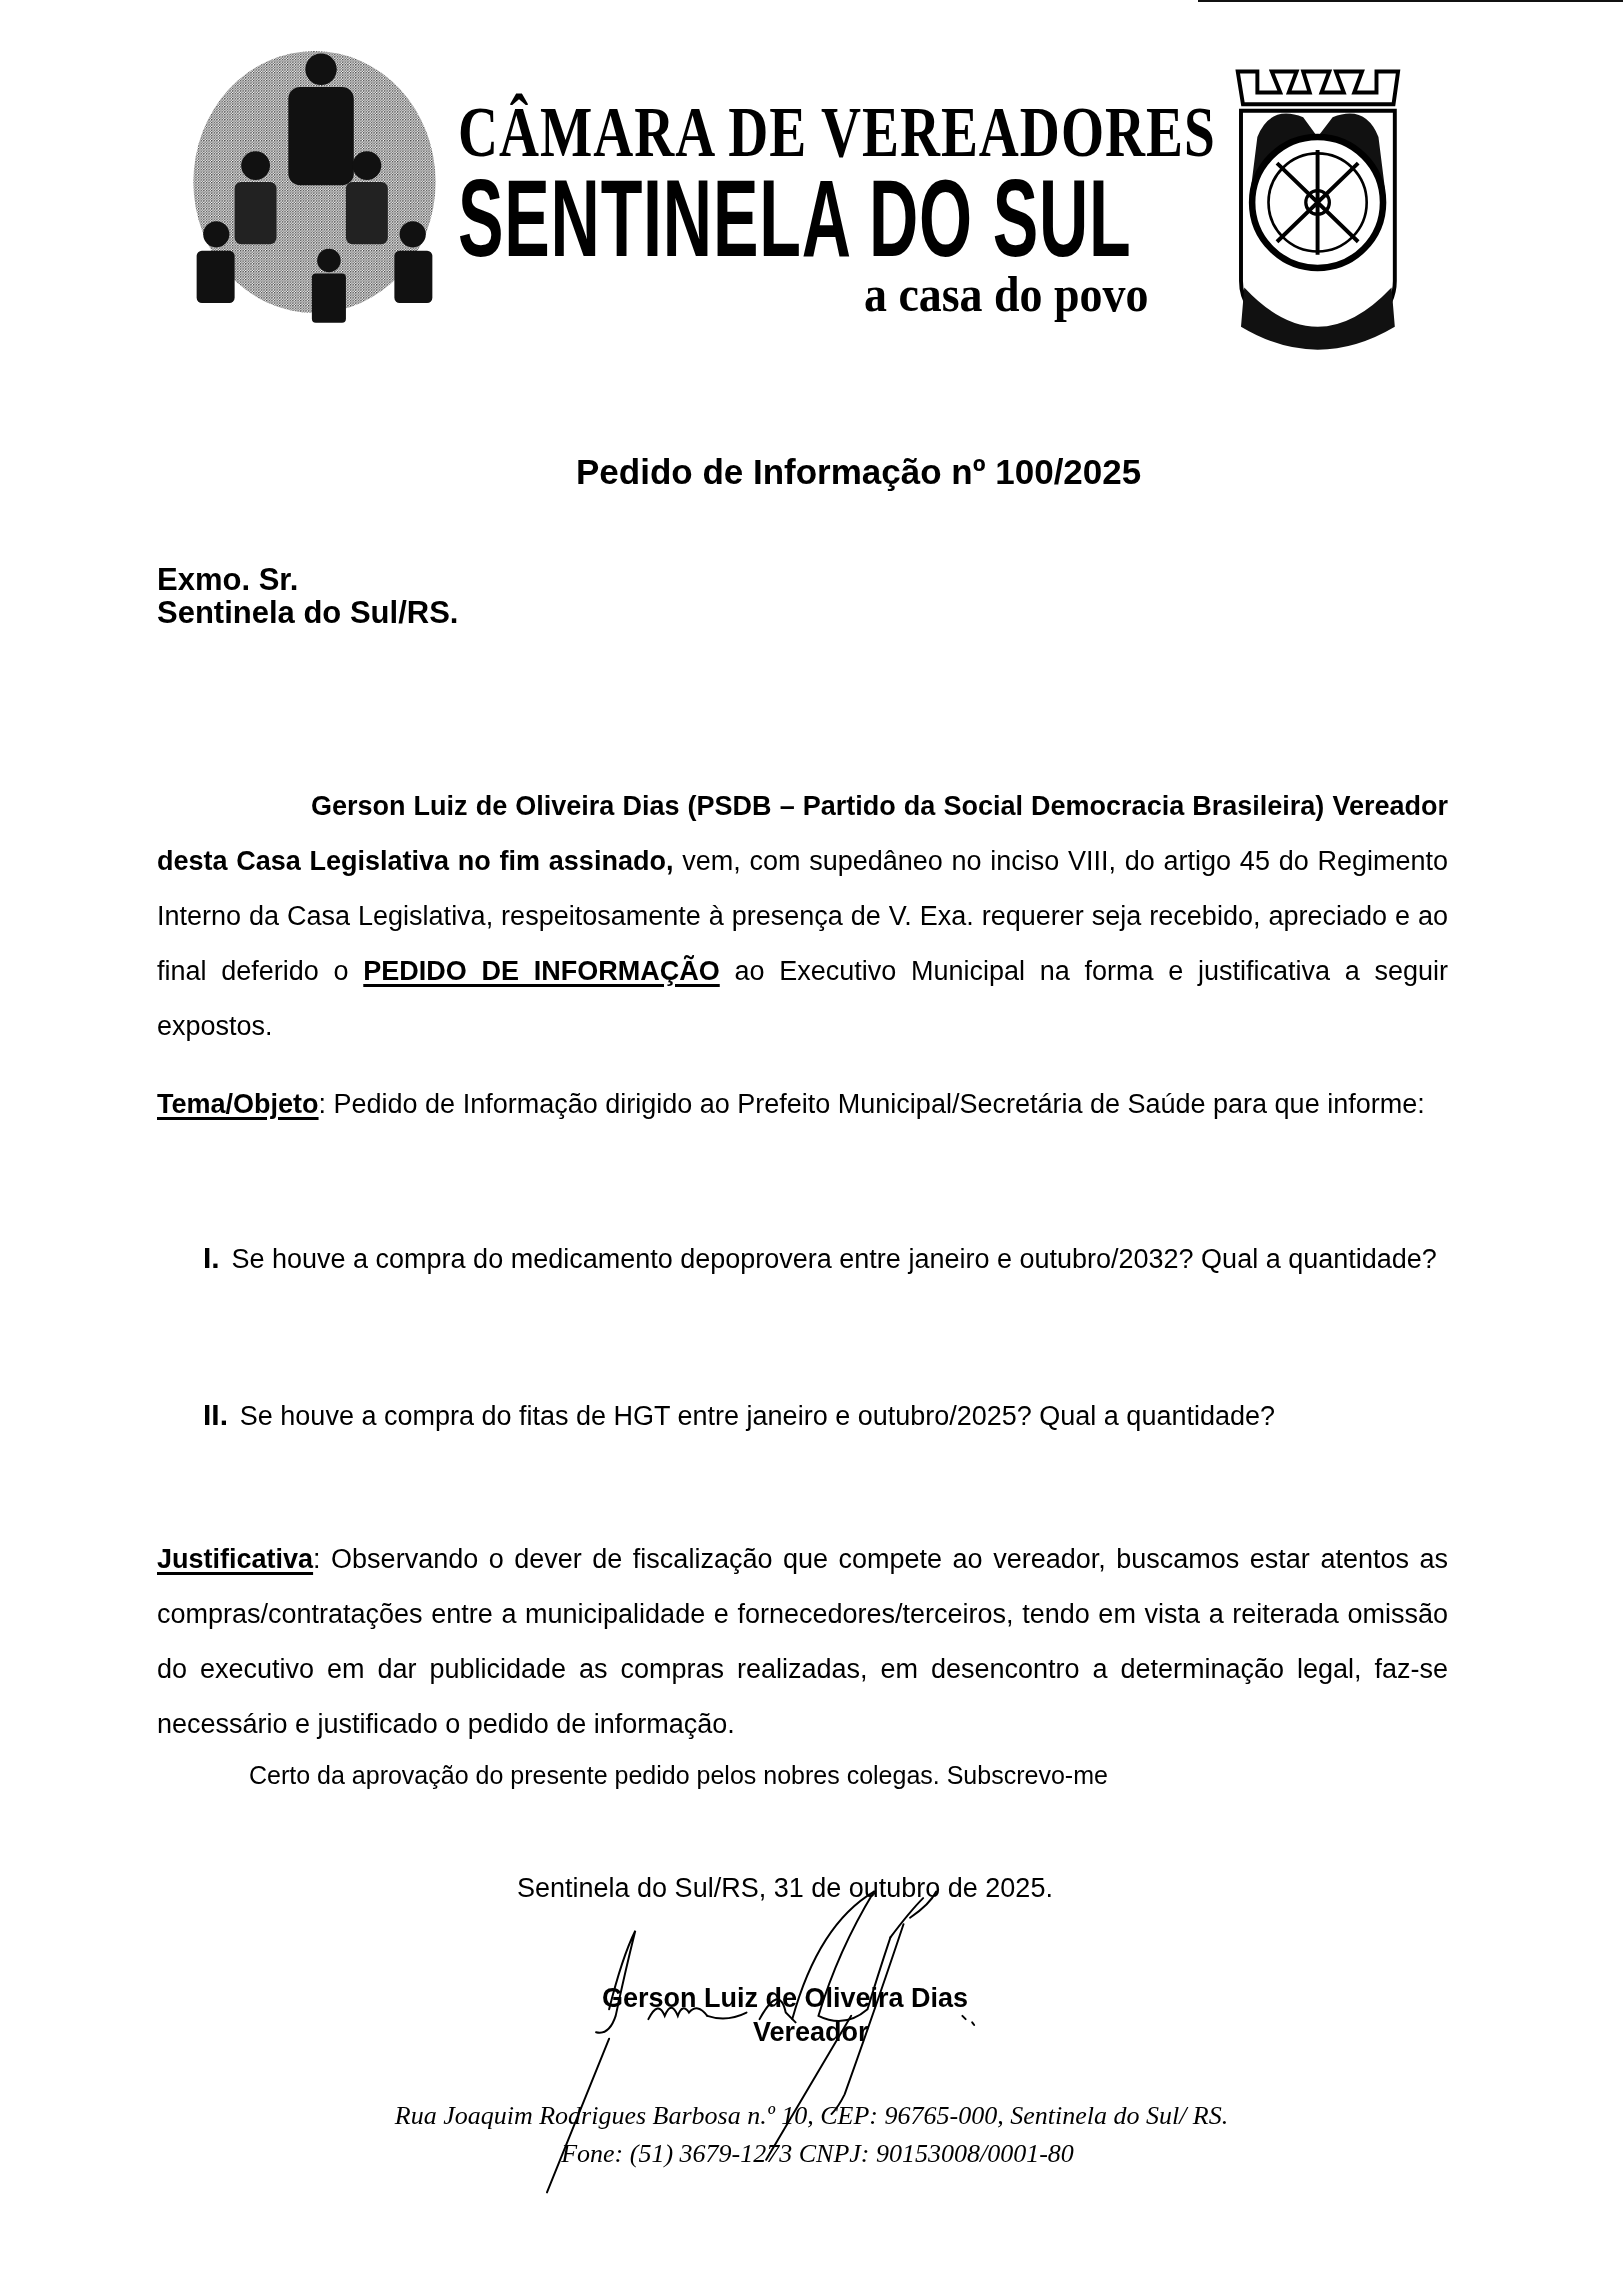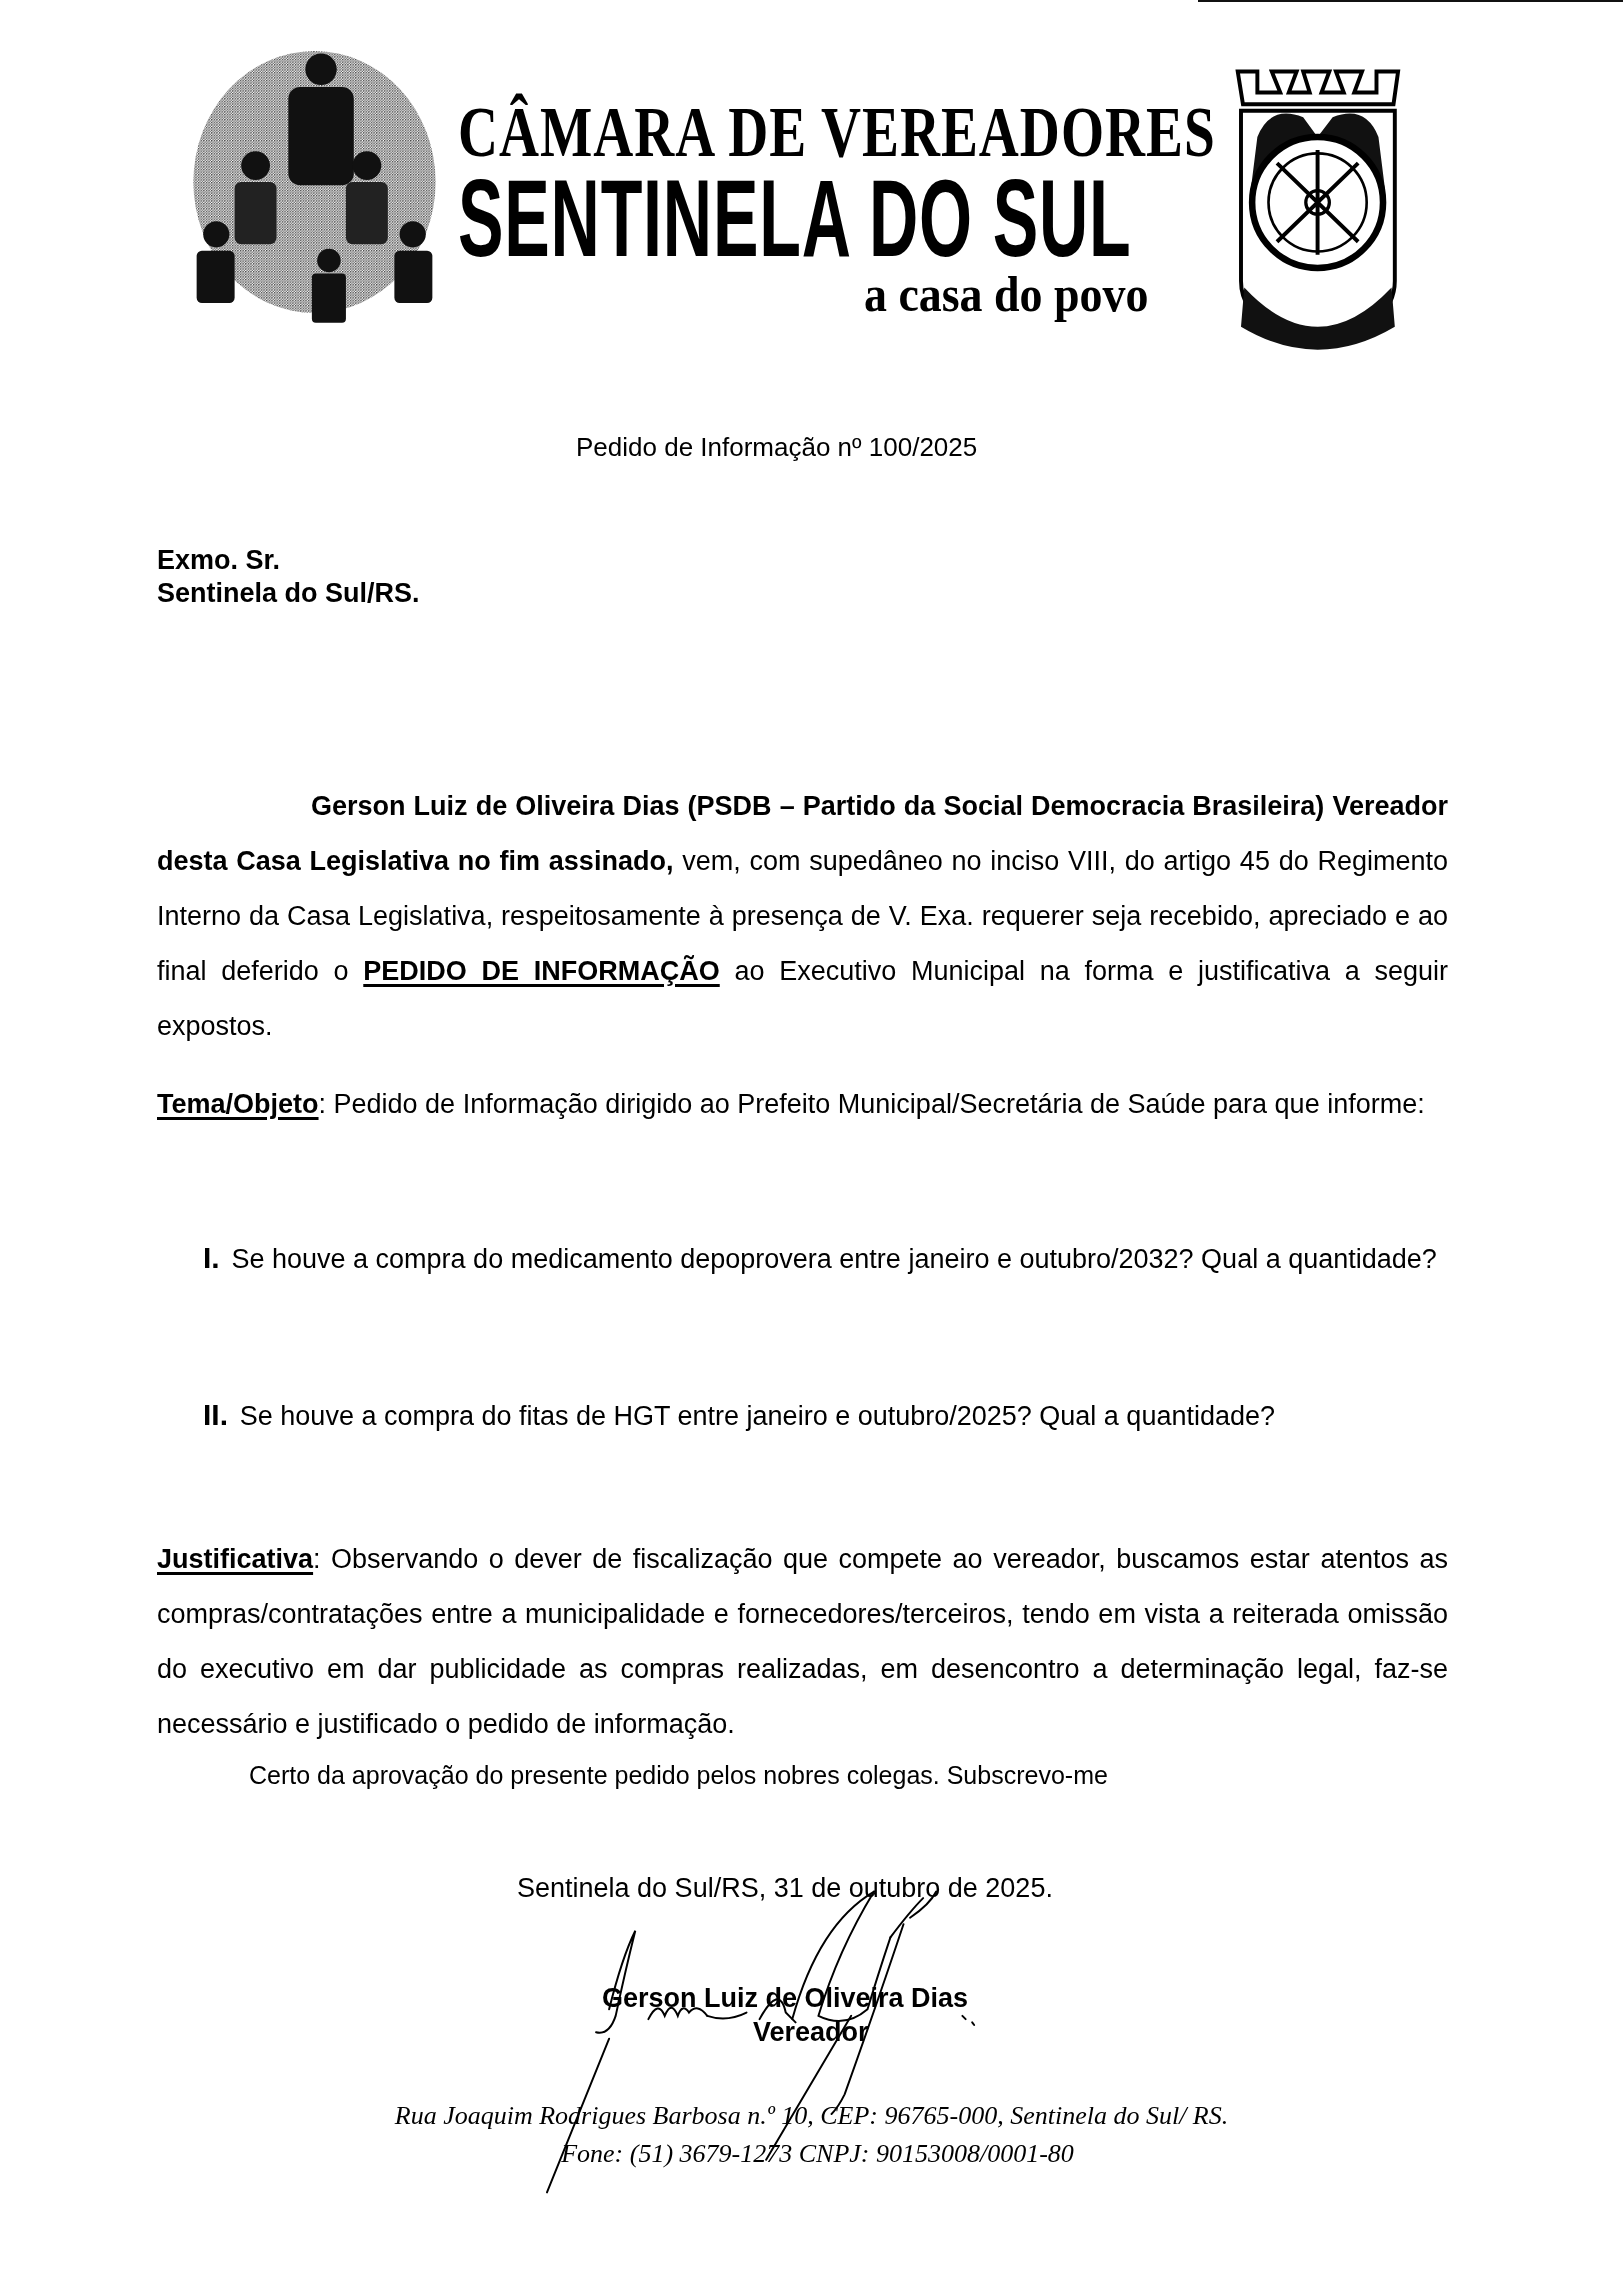--- a/index.html
+++ b/index.html
@@ -7,22 +7,22 @@
   .scan-line { position: absolute; top: 0; left: 1198px; width: 425px; height: 2px; background: #111; }
 
   
   .logo-left { position: absolute; left: 190px; top: 51px; width: 249px; height: 275px; }
   .hdr-title1 { position: absolute; left: 458px; top: 92px; font-family: "Liberation Serif", serif; font-weight: bold; font-size: 71px; letter-spacing: 1.3px; transform: scaleX(0.78); transform-origin: left top; white-space: nowrap; }
   .hdr-title2 { position: absolute; left: 458px; top: 154px; font-family: "Liberation Sans", sans-serif; font-weight: bold; font-size: 110px; letter-spacing: 1.3px; transform: scaleX(0.62); transform-origin: left top; white-space: nowrap; }
   .hdr-title3 { position: absolute; left: 864px; top: 265px; font-family: "Liberation Serif", serif; font-weight: bold; font-size: 51px; transform: scaleX(0.9); transform-origin: left top; white-space: nowrap; }
   .crest { position: absolute; left: 1231px; top: 65px; width: 236px; height: 288px; }
 
   
-  .doc-title { position: absolute; left: 576px; top: 432px; font-weight: normal; font-size: 26px; }
-  .addressee { position: absolute; left: 157px; top: 544px; font-weight: bold; font-size: 27px; line-height: 33px; }
+  .doc-title { position: absolute; left: 576px; top: 452px; font-weight: bold; font-size: 35px; }
+  .addressee { position: absolute; left: 157px; top: 563px; font-weight: bold; font-size: 31px; line-height: 33px; }
   .addressee div { white-space: nowrap; }
 
   .para { position: absolute; left: 157px; width: 1291px; font-size: 27px; line-height: 55px; text-align: justify; }
   .p1 { top: 779px; text-indent: 154px; }
   .bold { font-weight: bold; }
   .ul { text-decoration: underline; text-decoration-thickness: 3.3px; text-underline-offset: 3.9px; }
   .p2 { top: 1077px; }
   .item { position: absolute; left: 203px; width: 1245px; font-size: 27px; line-height: 54px; text-align: justify; }
   .item1 { top: 1231px; }
   .item2 { top: 1388px; }

